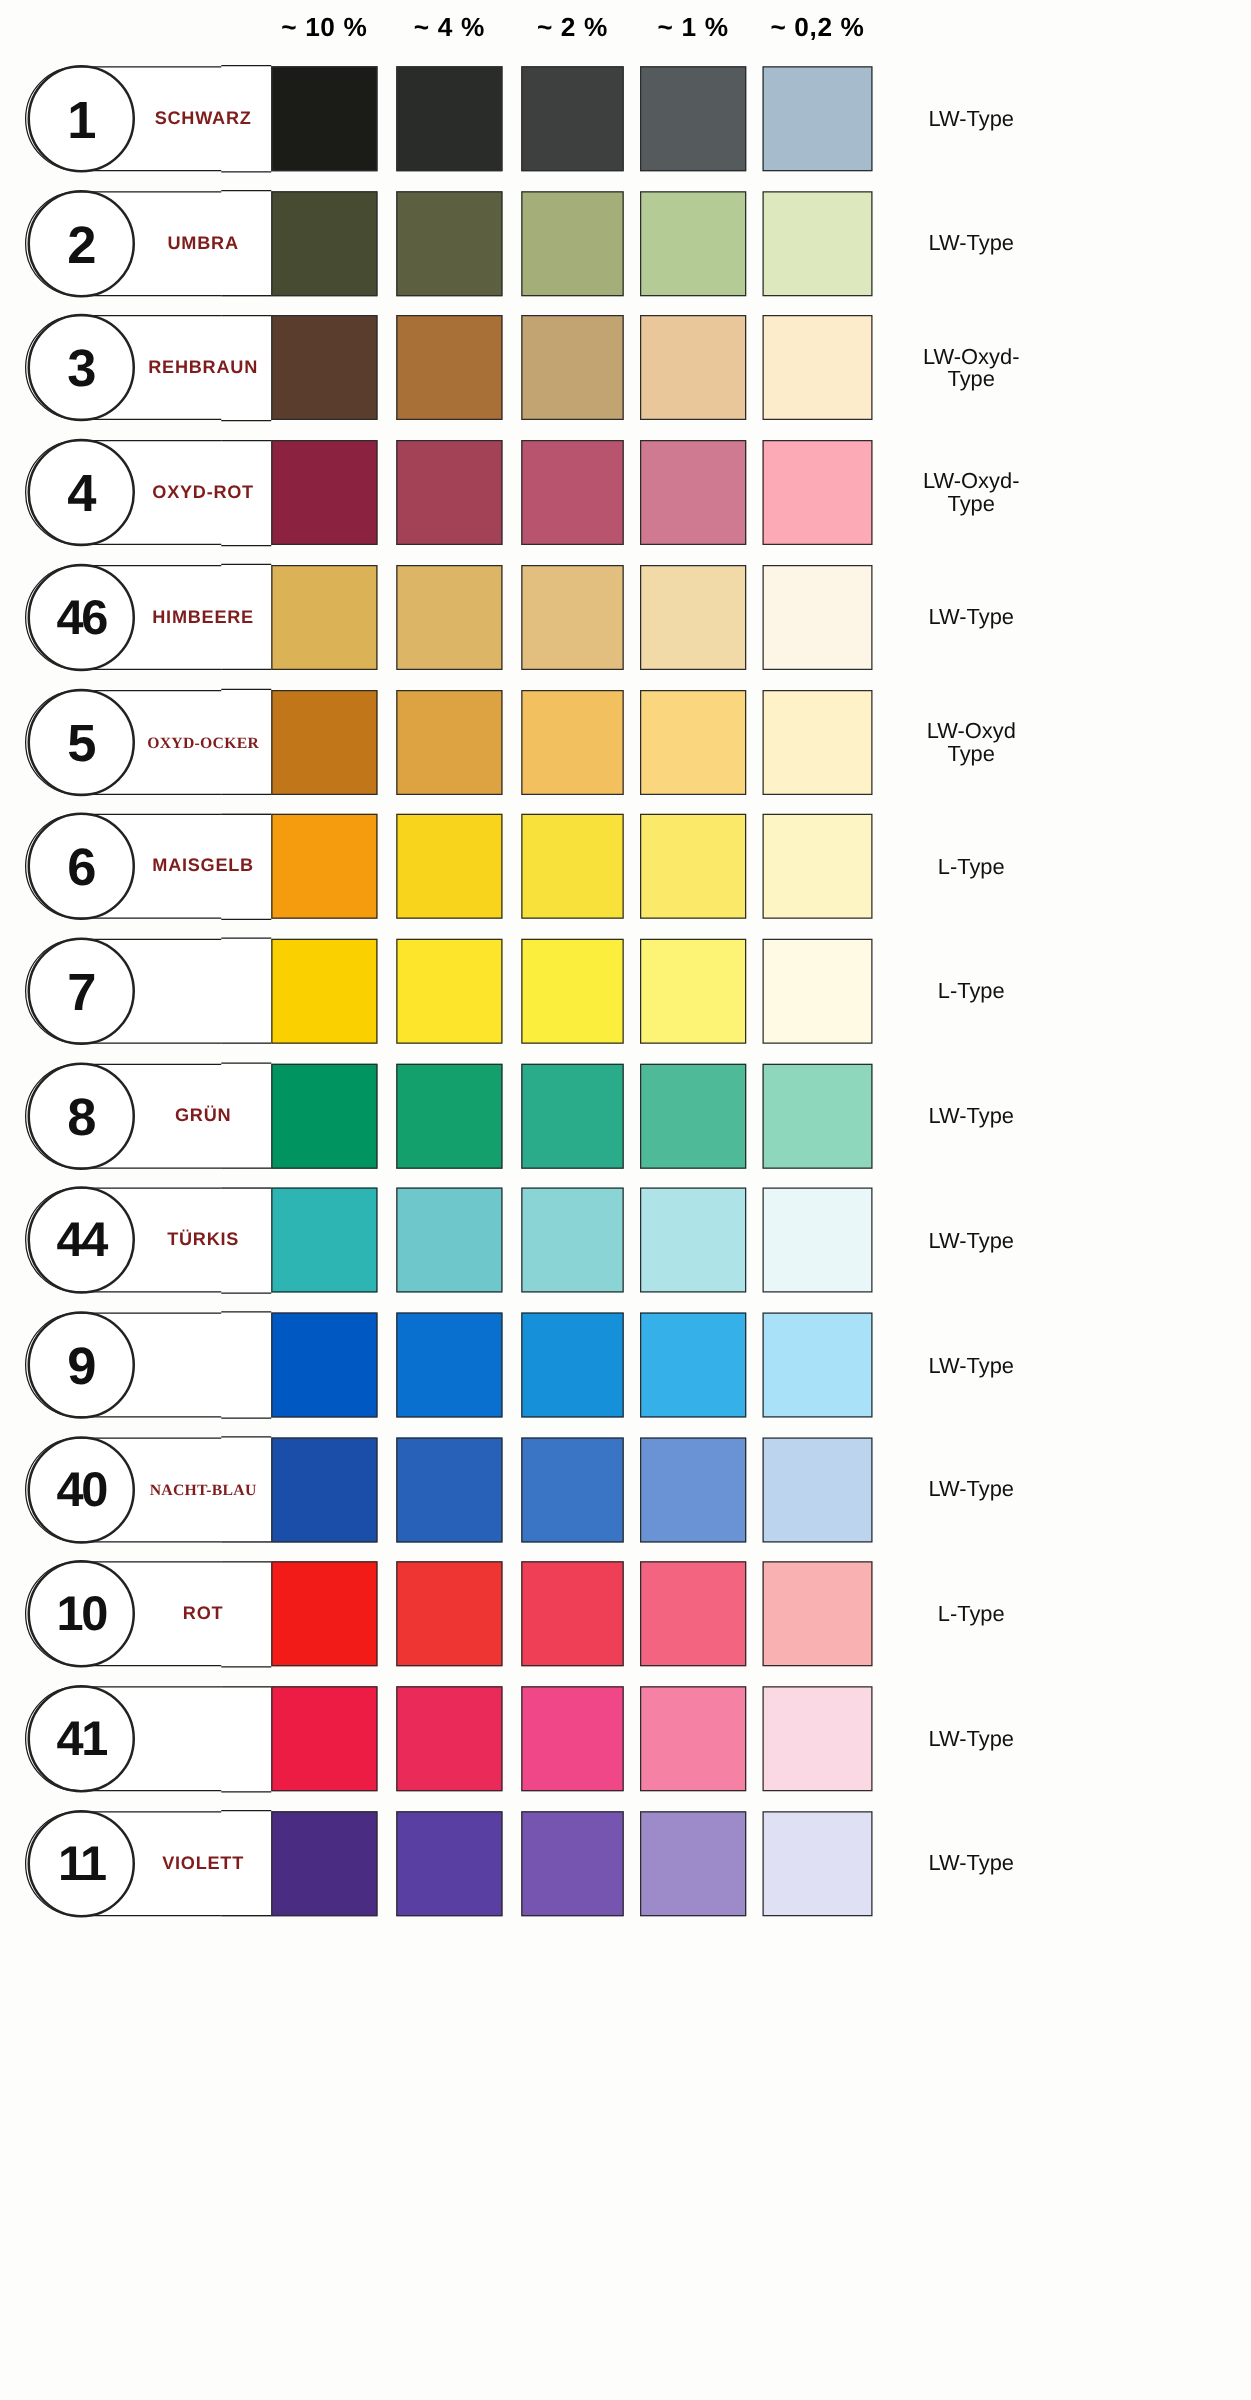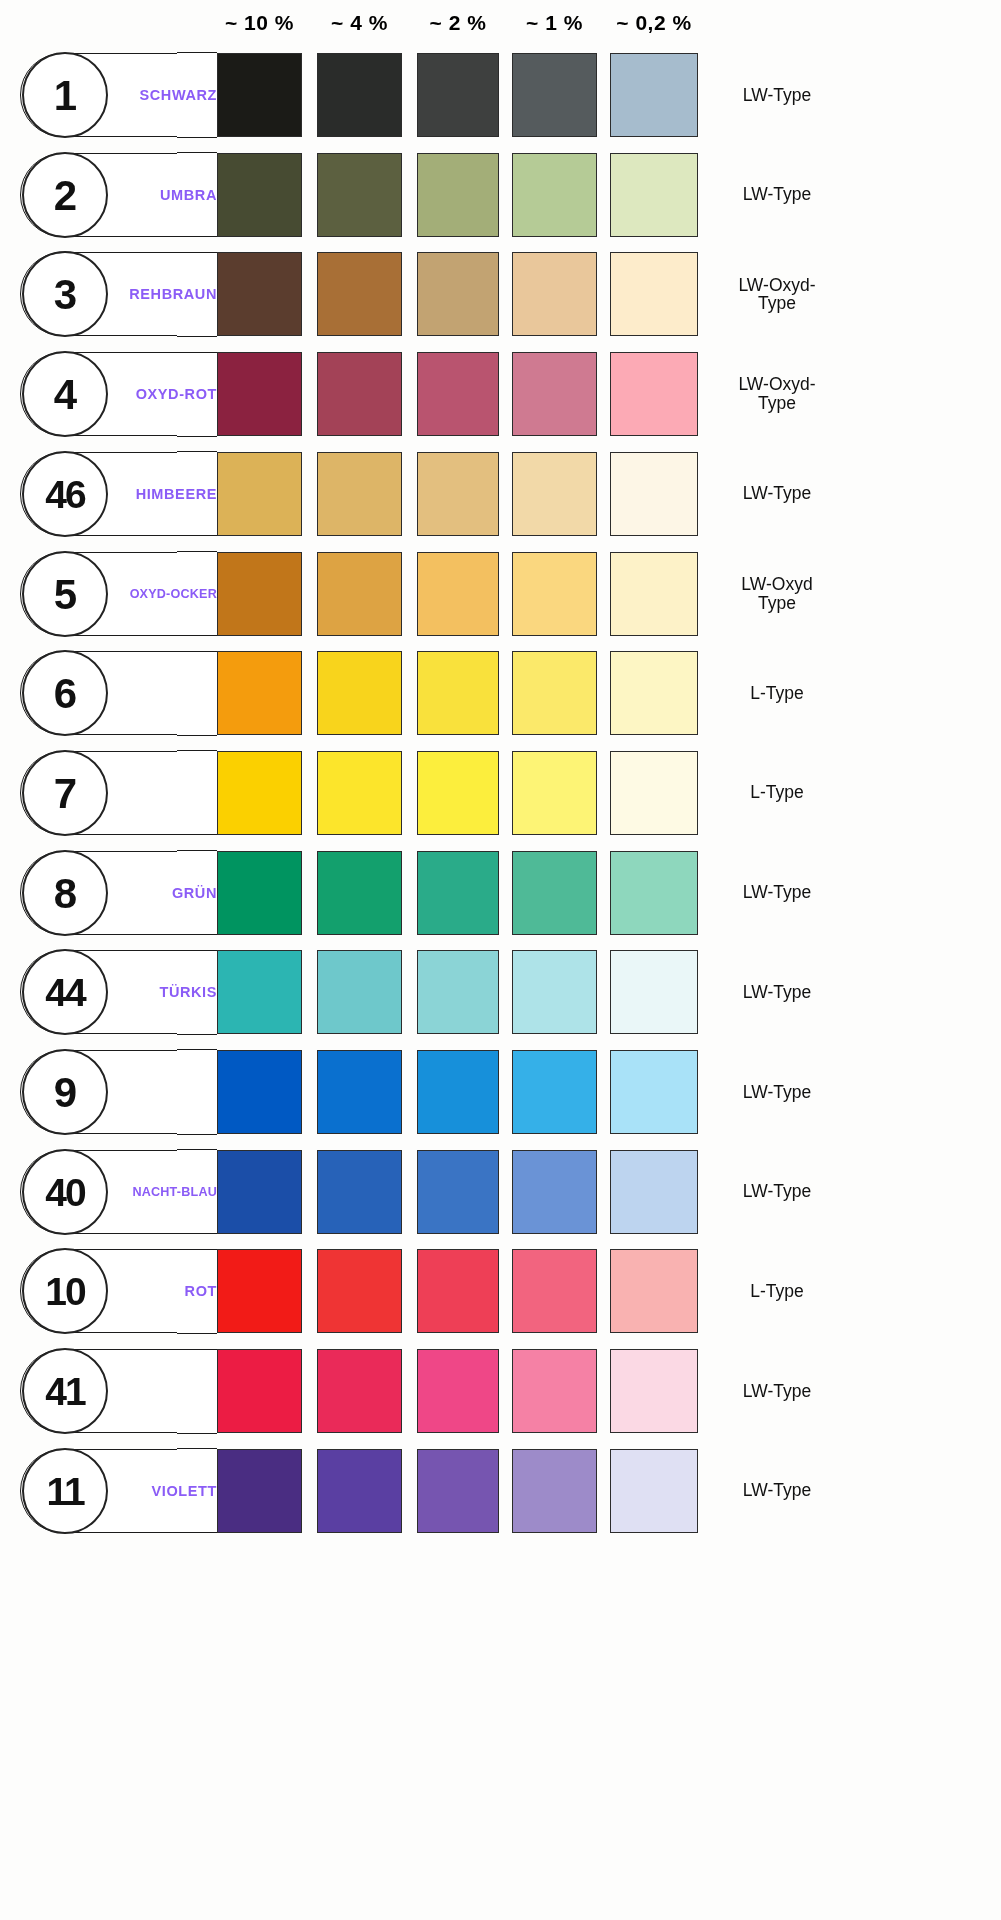--- a/index.html
+++ b/index.html
@@ -104,29 +104,29 @@
   }
   .badge-num.two-digit { font-size: 39px; letter-spacing: -2px; }
 
   .cname {
     position: absolute;
     left: 108px;
     top: 7px;
     width: 109px;
     height: 84px;
     line-height: 84px;
-    text-align: right;
+    text-align: center;
     font-size: 14.5px;
     font-weight: bold;
     letter-spacing: 0.6px;
-    color: #8b5cf6;
+    color: #7f1d1d;
     z-index: 3;
     white-space: nowrap;
   }
-  .cname.small { font-size: 12.6px; letter-spacing: 0.2px; }
+  .cname.small { font-size: 12.6px; letter-spacing: 0.2px; font-family: Liberation Serif, serif; }
 
   
   .sw {
     position: absolute;
     top: 7px;
     height: 84px;
     border: 1.2px solid #2c2c2c;
     box-sizing: border-box;
   }
 
@@ -240,20 +240,21 @@
         <div class="sw" style="left: 512px; width: 85px; background: rgb(250, 215, 127);"></div>
         <div class="sw" style="left: 610px; width: 88px; background: rgb(253, 242, 200);"></div>
         <div class="type"><span>LW-Oxyd
 Type</span></div>
       </div>
       <div class="row" style="top: 644.2px;">
         <div class="plate"></div>
         <div class="badge">
           <span class="badge-num">6</span>
         </div>
+        <div class="cname">MAISGELB</div>
         <div class="sw" style="left: 217px; width: 85px; background: rgb(244, 156, 13);"></div>
         <div class="sw" style="left: 317px; width: 85px; background: rgb(248, 212, 28);"></div>
         <div class="sw" style="left: 417px; width: 82px; background: rgb(249, 225, 60);"></div>
         <div class="sw" style="left: 512px; width: 85px; background: rgb(251, 233, 106);"></div>
         <div class="sw" style="left: 610px; width: 88px; background: rgb(253, 246, 196);"></div>
         <div class="type"><span>L-Type</span></div>
       </div>
       <div class="row" style="top: 743.9px;">
         <div class="plate"></div>
         <div class="badge">

